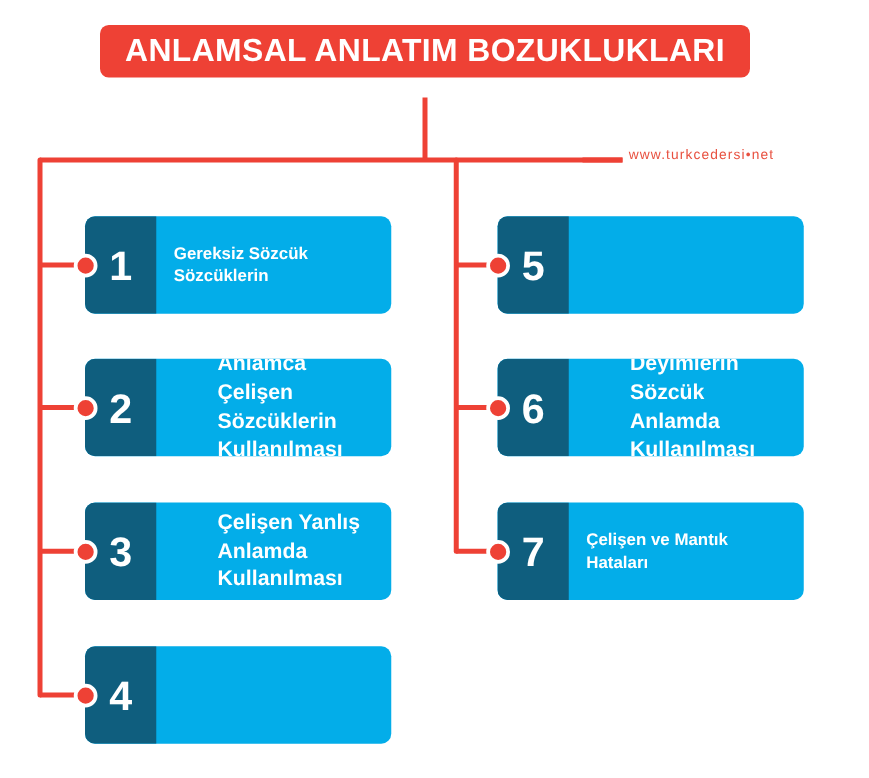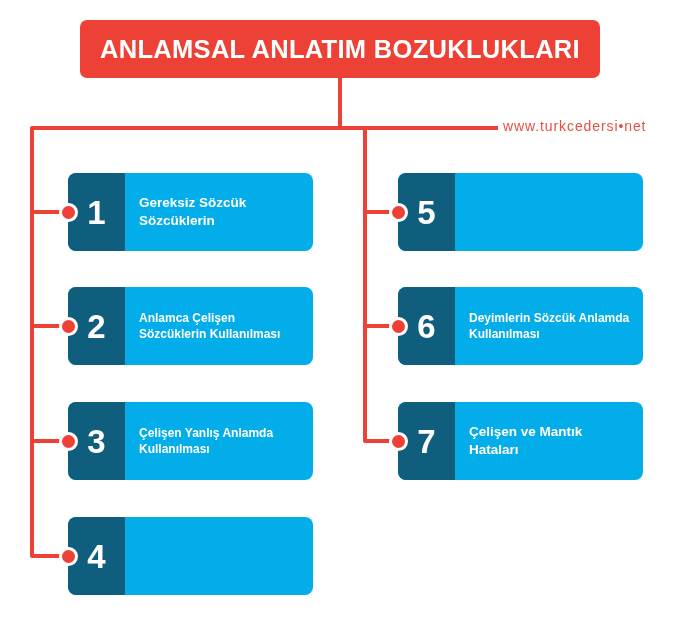--- a/index.html
+++ b/index.html
@@ -28,21 +28,21 @@
     height: 622px;
     pointer-events: none;
   }
 
   
   .title-bar {
     position: absolute;
     left: 80px;
     top: 20px;
     width: 520px;
-    height: 58px;
+    height: 42px;
     background: #ee4135;
     border-radius: 7px;
     display: flex;
     align-items: center;
     justify-content: center;
   }
   .title-text {
     color: #ffffff;
     font-size: 25.5px;
     font-weight: bold;
@@ -50,21 +50,21 @@
     white-space: nowrap;
     font-family: "Liberation Sans", "DejaVu Sans", sans-serif;
   }
 
   
   .watermark {
     position: absolute;
     left: 503px;
     top: 118px;
     color: #e8503f;
-    font-size: 14px;
+    font-size: 11px;
     letter-spacing: 0.9px;
     white-space: nowrap;
     font-family: "Liberation Sans", "DejaVu Sans", sans-serif;
   }
 
   
   .card {
     position: absolute;
     width: 245px;
     height: 78px;
@@ -95,21 +95,21 @@
     align-items: center;
     padding: 0 10px 0 14px;
   }
   .card-label {
     color: #ffffff;
     font-weight: bold;
     font-size: 13.5px;
     line-height: 1.35;
     font-family: "Liberation Sans", "DejaVu Sans", sans-serif;
   }
-  .card-label.small { font-size: 12px; }
+  .card-label.small { font-size: 17px; margin-left: 35px; }
 
   
   .dot {
     position: absolute;
     width: 19px;
     height: 19px;
     border-radius: 50%;
     background: #ee4135;
     border: 3px solid #ffffff;
   }

